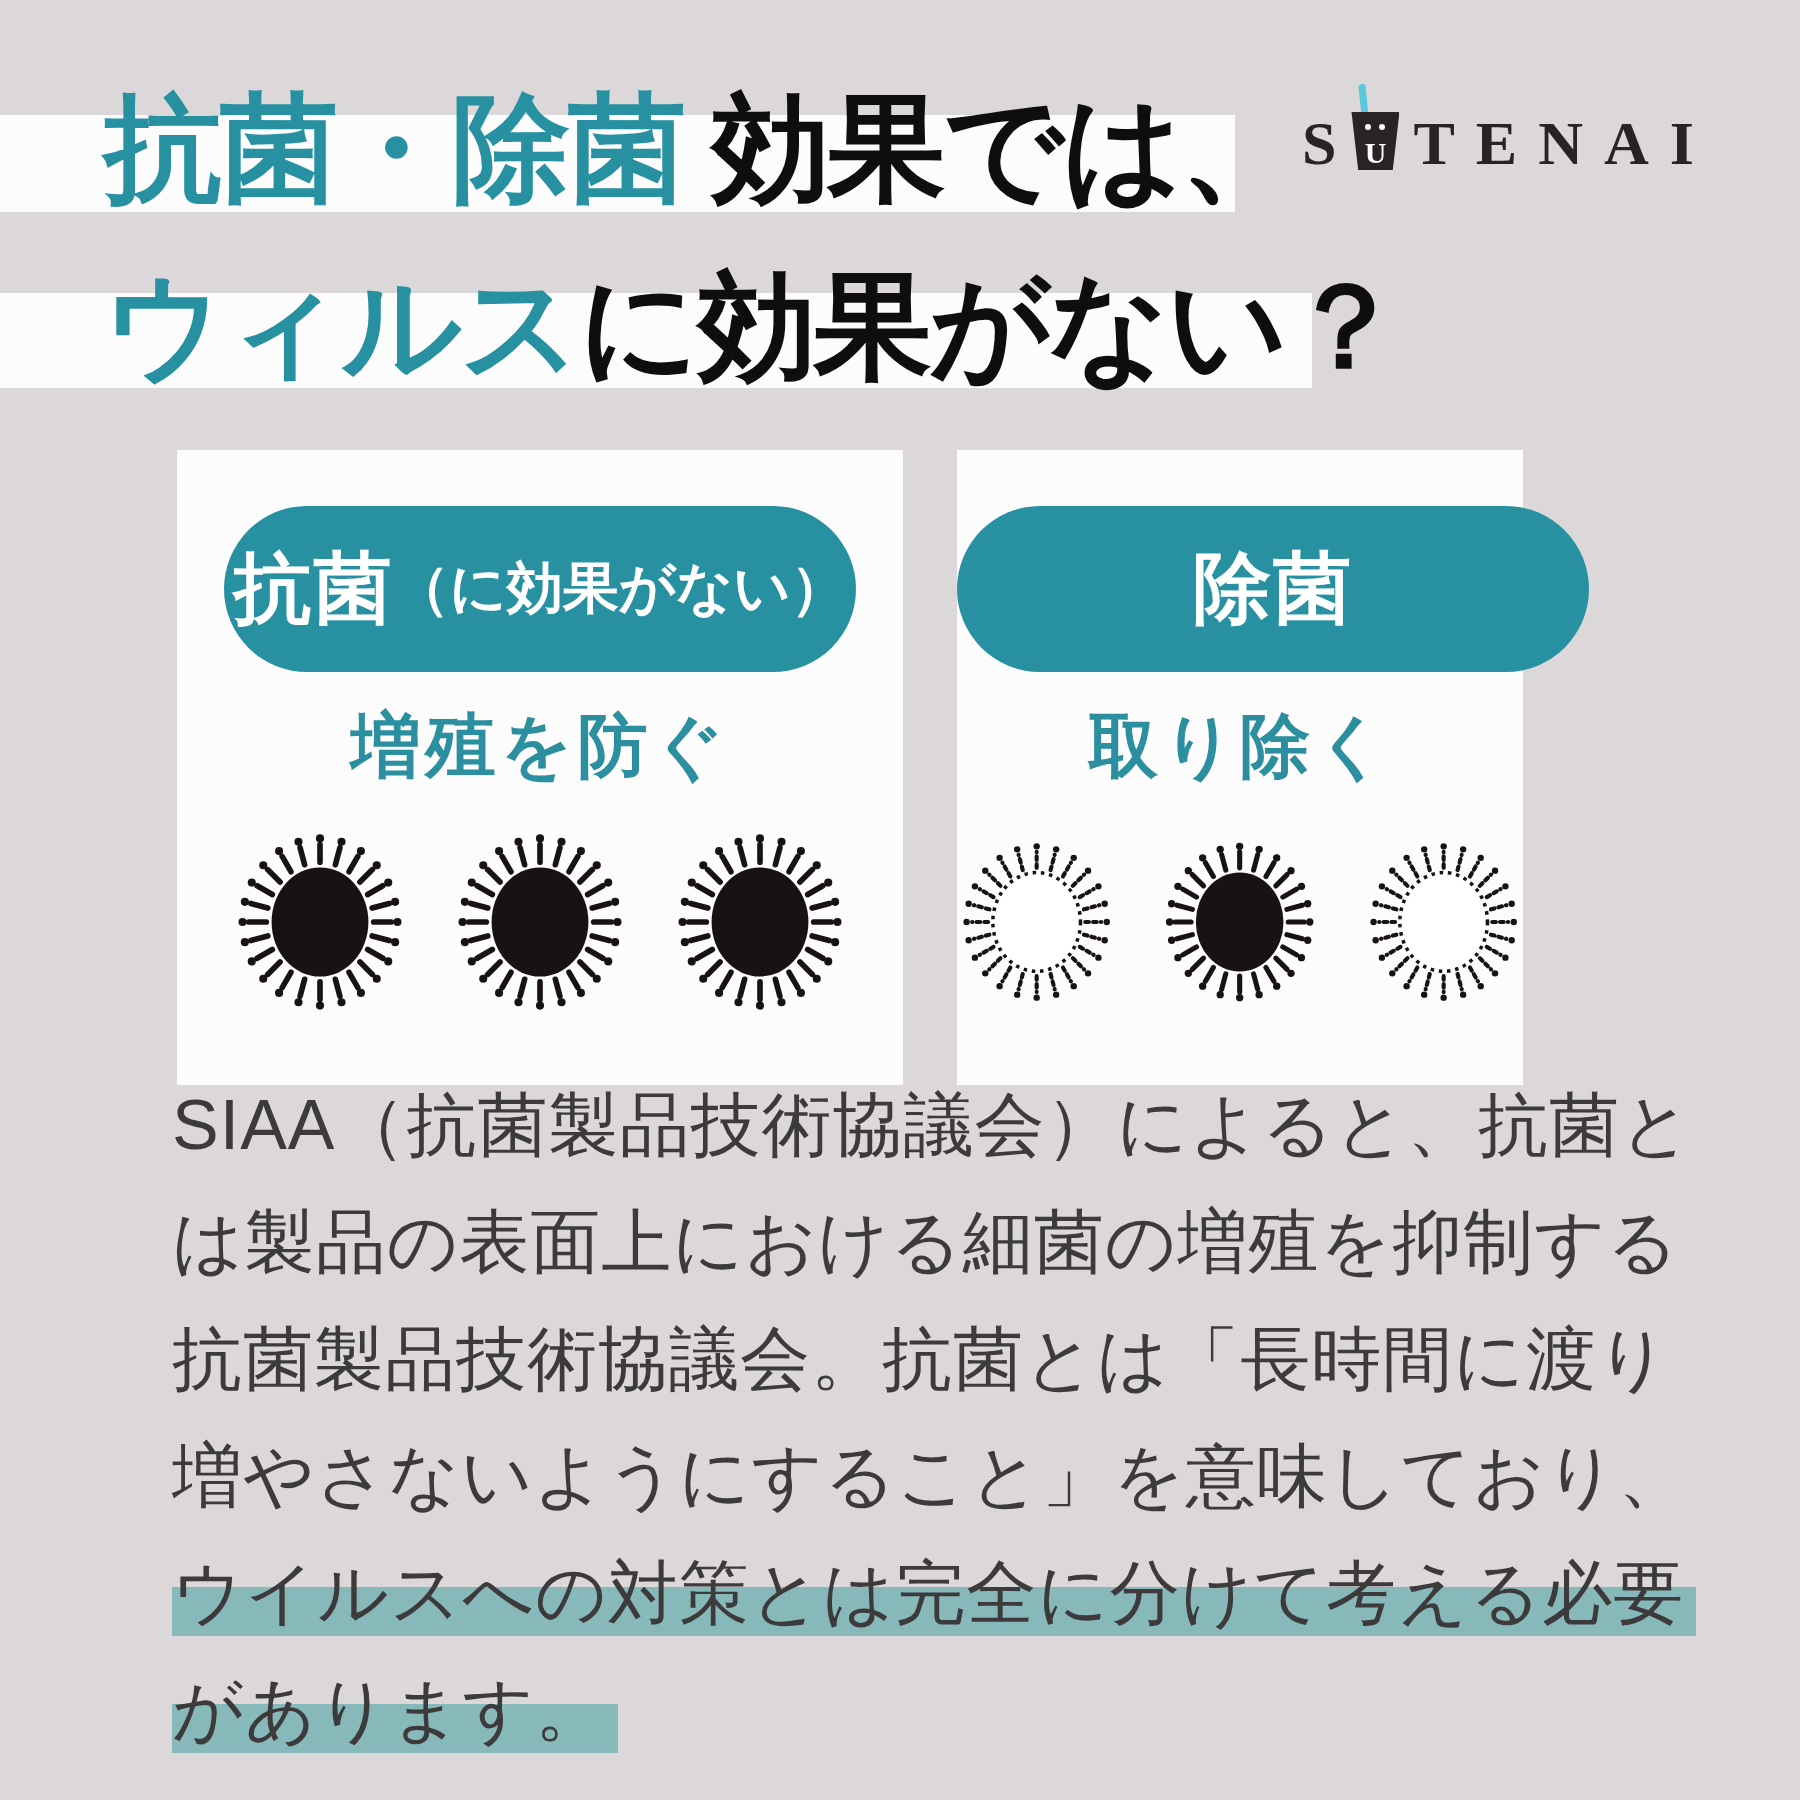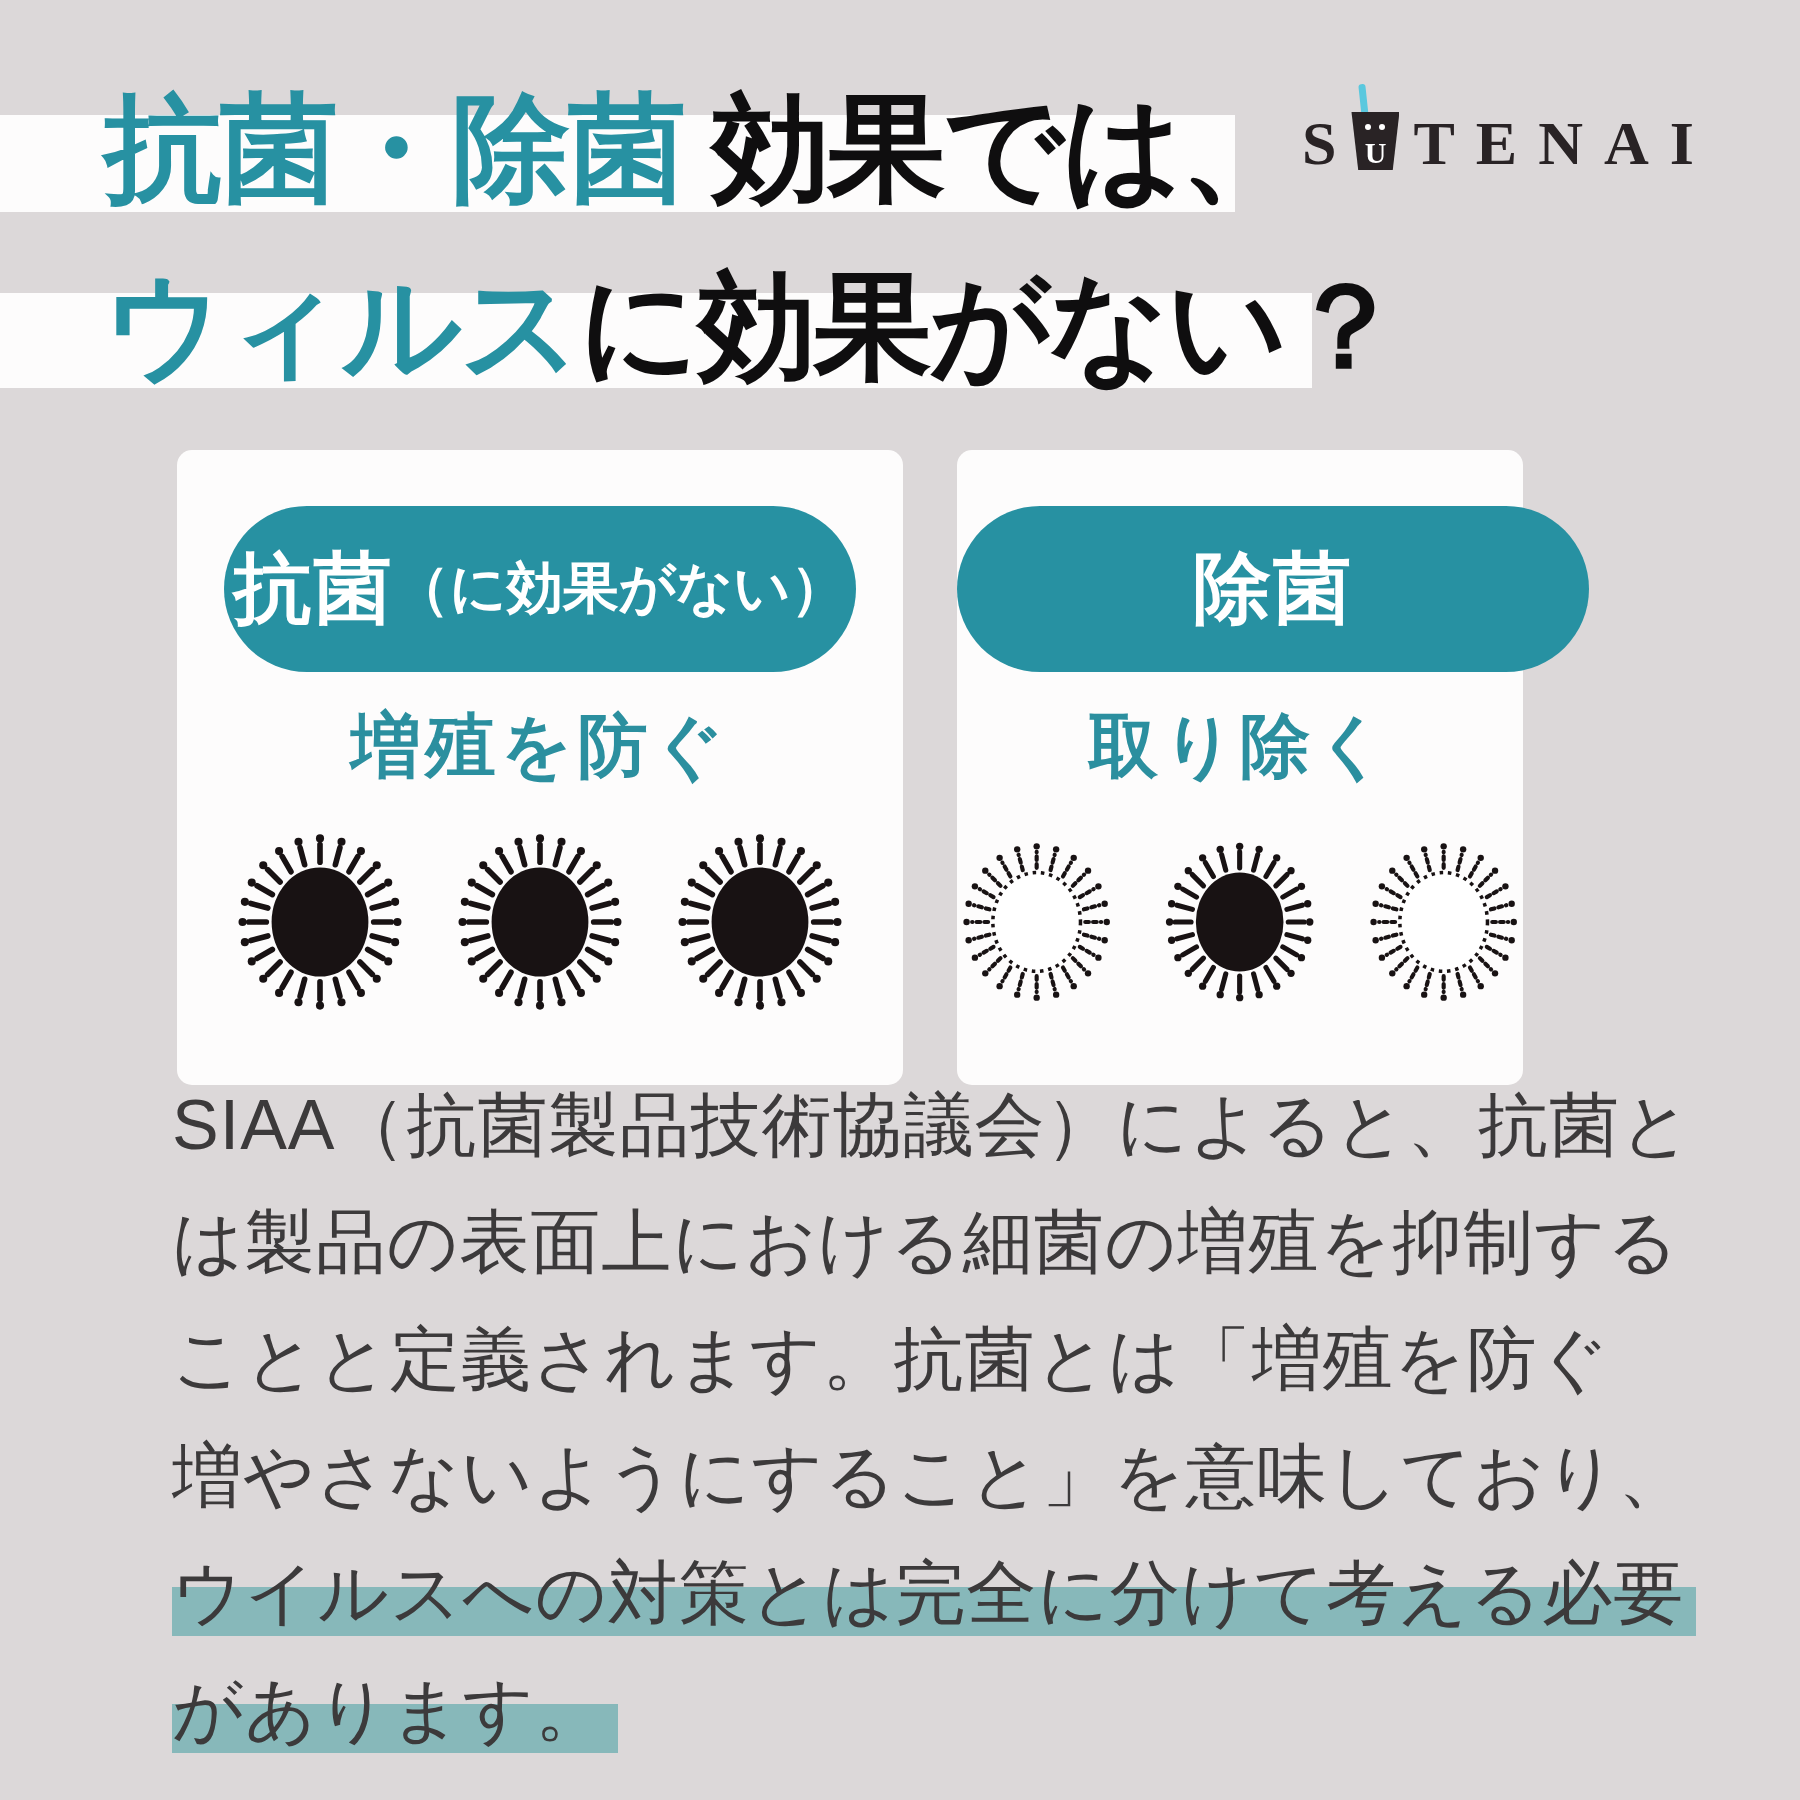--- a/index.html
+++ b/index.html
@@ -37,21 +37,21 @@
     clip-path:polygon(0% 0%,100% 0%,86% 100%,14% 100%);
     display:flex; align-items:flex-end; justify-content:center;
   }
   .cup-letter{font-size:30px; letter-spacing:0; color:#fff; line-height:34px;}
   .cup-dots{position:absolute; top:14px; left:14px; width:6px; height:6px; border-radius:50%; background:#fff; box-shadow:14px 0 0 #fff;}
   .straw{
     position:absolute; left:9px; top:-26px; width:7px; height:34px; border-radius:3px;
     background:var(--straw); transform:rotate(-6deg);
   }
   
-  .card{position:absolute; top:450px; height:635px; background:var(--card);border-radius:15px;}
+  .card{position:absolute; top:450px; height:635px; background:var(--card);}
   .card-left{left:177px; width:726px;}
   .card-right{left:957px; width:566px;}
   .pill{
     margin:56px auto 0; width:632px; height:166px; border-radius:90px; background:var(--accent);
     display:flex; align-items:center; justify-content:center; white-space:nowrap; color:#fff;
   }
   .pill-main{font-size:78px; font-weight:700; letter-spacing:2px;}
   .pill-sub{font-size:56px; font-weight:700; letter-spacing:0;}
   .card-sub{
     margin-top:28px; text-align:center; font-size:70px; font-weight:700;
@@ -415,19 +415,19 @@
           <line x1="79.65234803425349" y1="42.05467729053516" x2="89.31160629714417" y2="39.46648683950995" stroke="#181213" stroke-linecap="round" stroke-width="2.6" stroke-dasharray="2.3 2.6"></line>
           <circle cx="92.6923466891559" cy="38.560620181651124" r="2" fill="#181213"></circle>
           <ellipse cx="50" cy="50" rx="27.5" ry="31" fill="#ffffff" stroke="#181213" stroke-width="2.2" stroke-dasharray="2.2 3"></ellipse>
         </svg>
       </div>
   </section>
 
   <div class="body-text" id="body-lines">
       <div>SIAA（抗菌製品技術協議会）によると、抗菌と</div>
       <div>は製品の表面上における細菌の増殖を抑制する</div>
-      <div>ことと定義されます。抗菌とは「増殖を防ぐ</div>
+      <div>抗菌製品技術協議会。抗菌とは「長時間に渡り</div>
       <div>増やさないようにすること」を意味しており、</div>
       <div><span class="hl">ウイルスへの対策とは完全に分けて考える必要</span></div>
       <div><span class="hl">があります。</span></div>
     </div>
 
 </div>
 
 </body></html>

